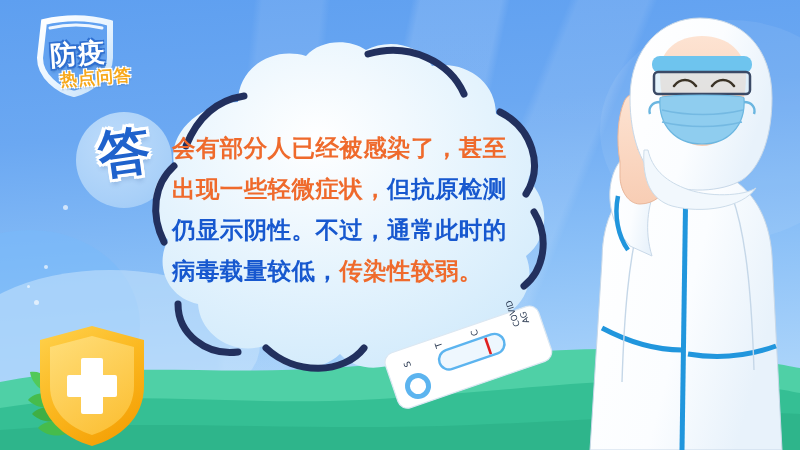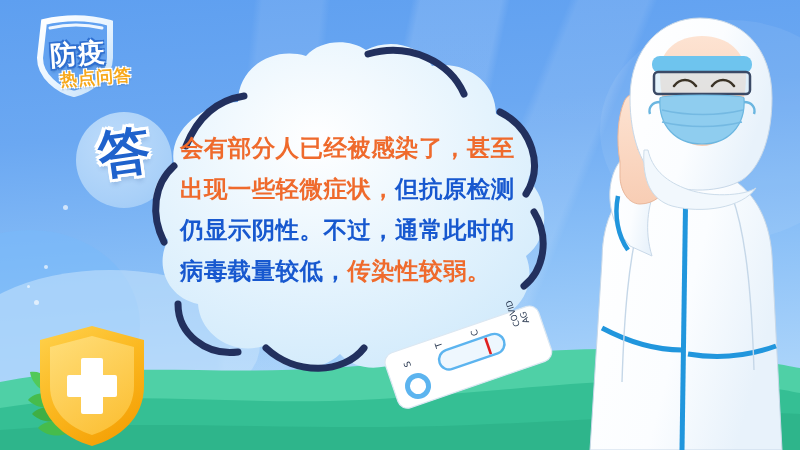--- a/index.html
+++ b/index.html
@@ -114,21 +114,21 @@
       -3px 0 0 #ffffff, 3px 0 0 #ffffff,
       0 -3px 0 #ffffff, 0 3px 0 #ffffff,
       0 5px 5px rgba(30,70,140,0.30);
   }
 
   
   .cloud-wrap { position: absolute; left: 120px; top: 42px; width: 460px; height: 360px; }
 
   .cloud-text {
     position: absolute;
-    left: 60px;
+    left: 52px;
     top: 86px;
     width: 350px;
     font-size: 23.5px;
     font-weight: bold;
     line-height: 41px;
     letter-spacing: 0.4px;
     text-align: left;
   }
   .seg-orange { color: #ef6a2c; }
   .seg-blue   { color: #1758cf; }

